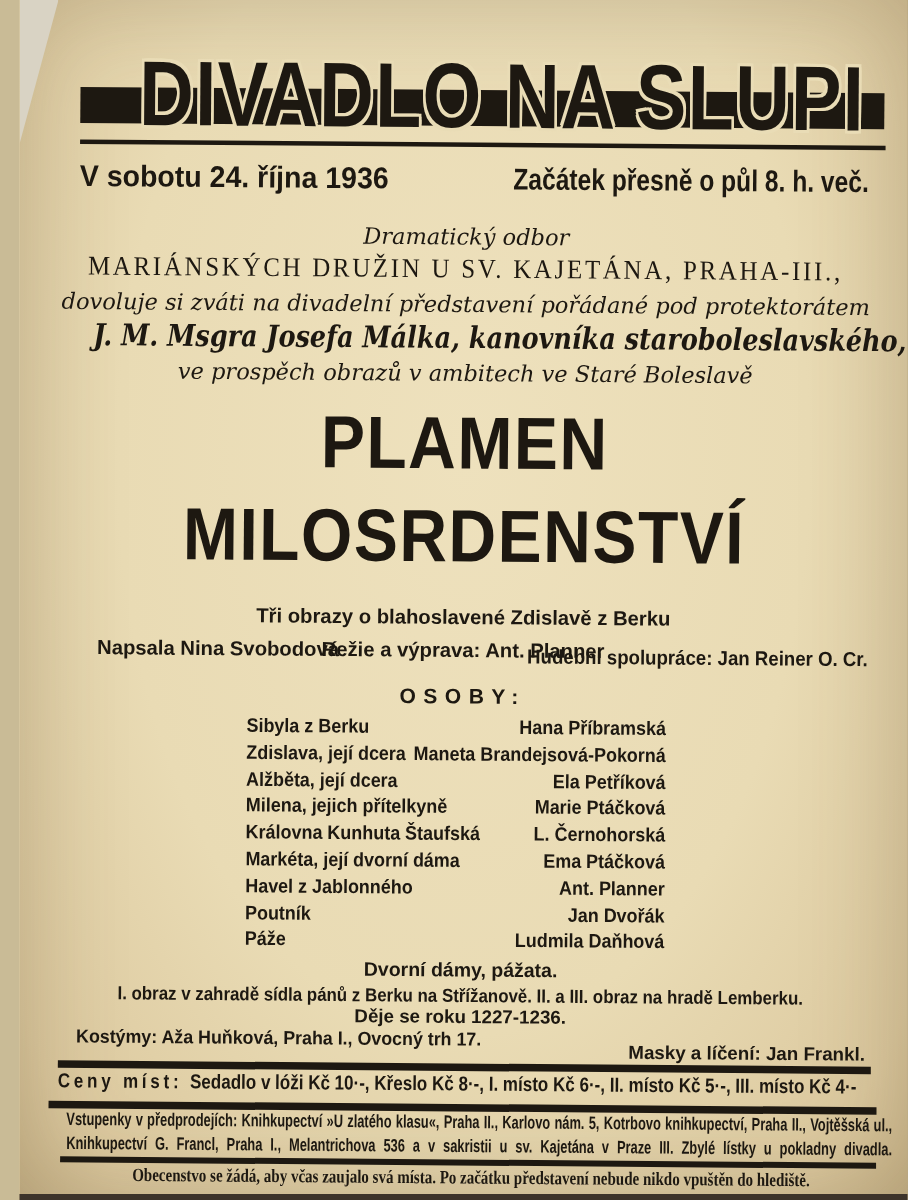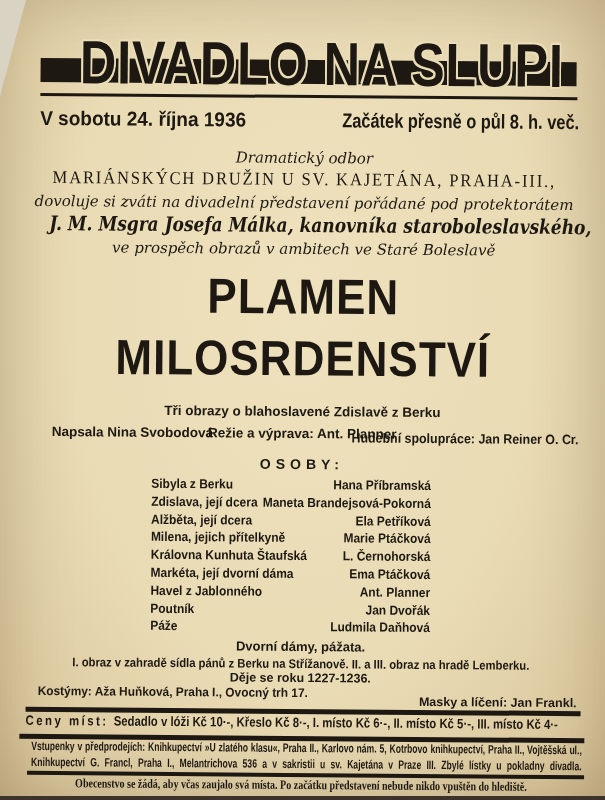--- a/index.html
+++ b/index.html
@@ -1,20 +1,20 @@
 <!DOCTYPE html>
 <html><head>
 <meta charset="utf-8">
 <style>
   html,body{margin:0;padding:0;width:605px;height:800px;overflow:hidden;background:#c9bb96;}
   *{box-sizing:border-box;}
   .poster{position:absolute;inset:0;
     background:radial-gradient(ellipse at 50% 38%, #eee1bd 0%, #e9dbb4 55%, #dcc99f 88%, #cfbb90 100%);
     box-shadow:inset 0 0 70px rgba(92,72,40,.28);
-    font-family:"Liberation Sans", sans-serif;color:#1d1811;}
+    font-family:"Liberation Sans", sans-serif;color:#1d1811;margin-left:13px;}
   .corner-tl{position:absolute;left:0;top:0;width:26px;height:96px;
     background:#d9d3c4;clip-path:polygon(0 0,100% 0,0 100%);z-index:6;}
   .bottom-edge{position:absolute;left:0;bottom:0;width:100%;height:4px;background:#3d332a;z-index:6;}
   .rot{position:absolute;inset:0;transform:rotate(.45deg);transform-origin:50% 50%;}
 
   .abs{position:absolute;}
   .ctr{left:0;right:0;text-align:center;}
   .ink{background:#1d1811;}
 
   

